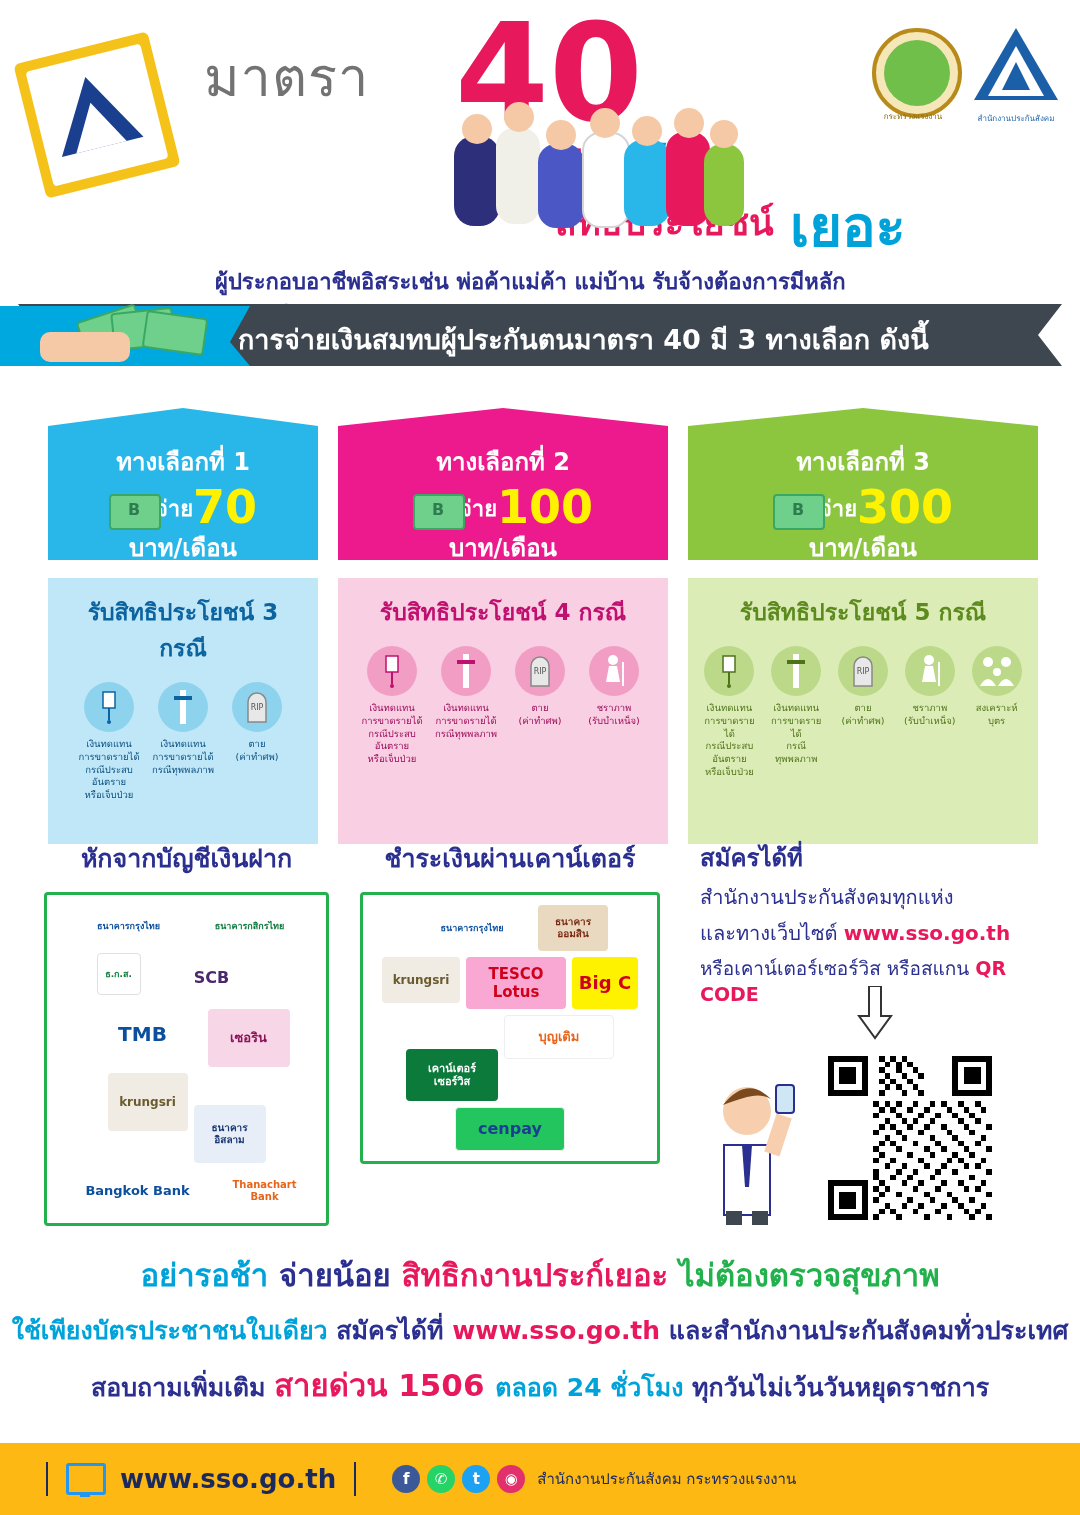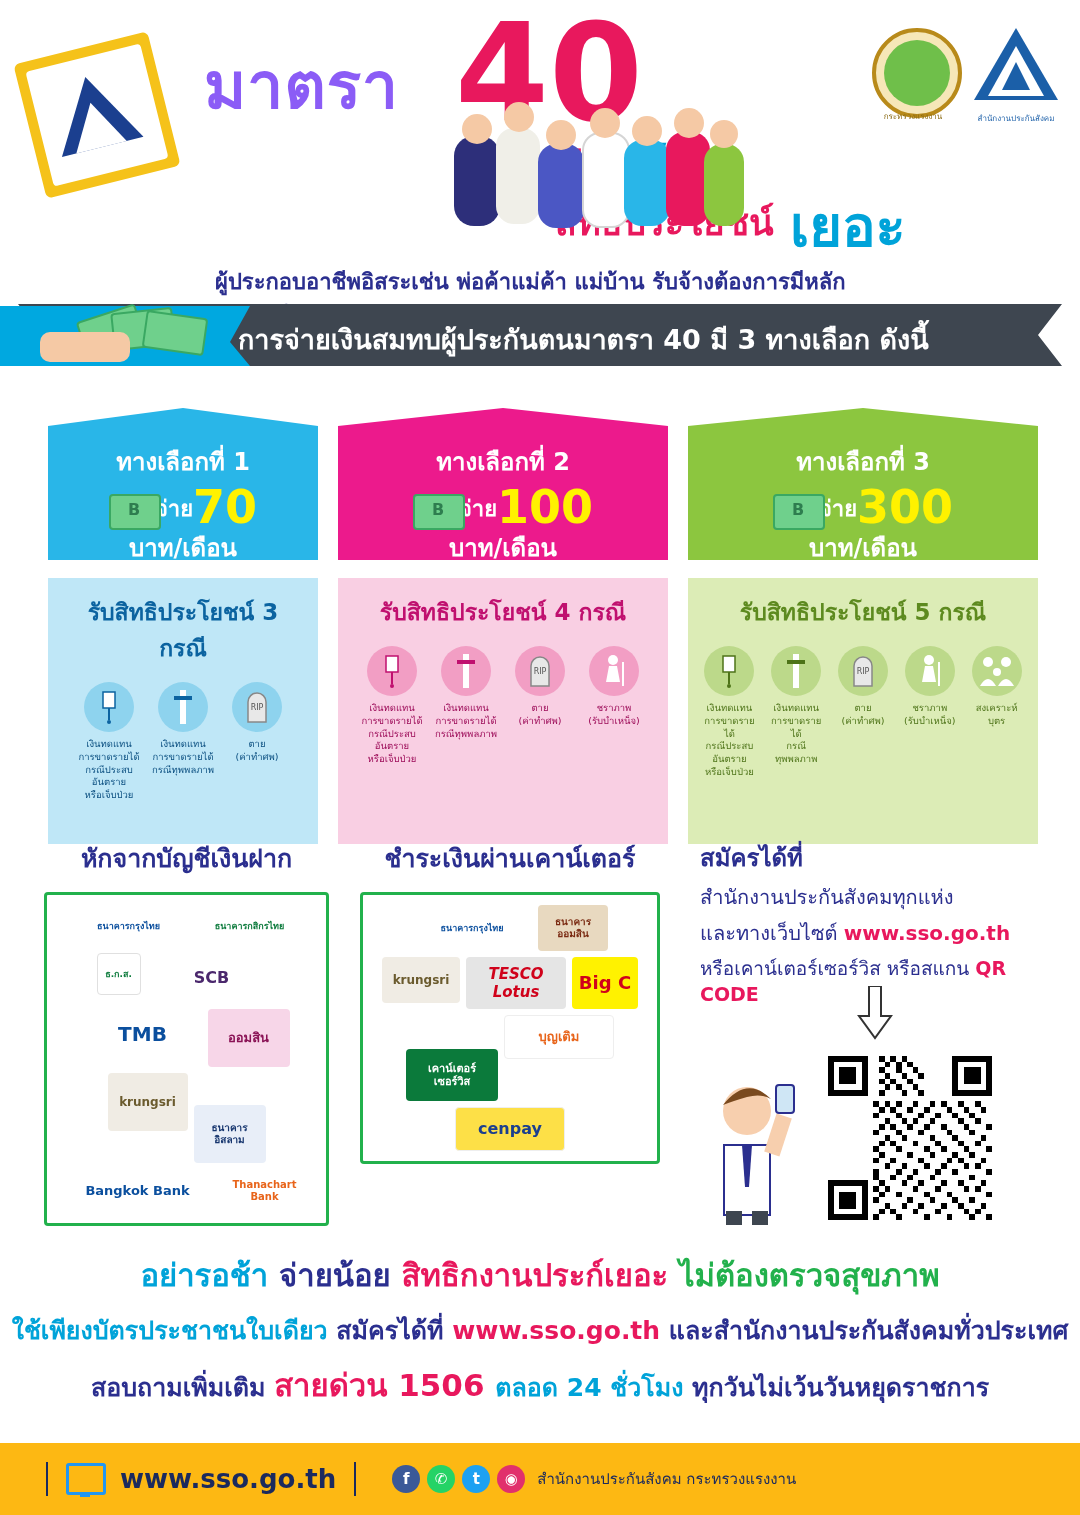--- a/index.html
+++ b/index.html
@@ -26,21 +26,21 @@
     border-left:42px solid transparent;border-right:42px solid transparent;
     border-bottom:72px solid #1b3f8f;transform:rotate(-14deg);
   }
   .logo-left .tri2{
     position:absolute;left:52px;top:74px;width:0;height:0;
     border-left:26px solid transparent;border-right:26px solid transparent;
     border-bottom:46px solid #ffffff;transform:rotate(-14deg);
   }
   .title-wrap{position:absolute;left:200px;top:14px;width:660px;height:260px;}
   .t-matra{
-    position:absolute;left:4px;top:20px;font-size:64px;font-weight:bold;color:#8b5cf6;
+    position:absolute;left:4px;top:20px;font-size:54px;font-weight:normal;color:#737373;
     letter-spacing:1px;
   }
   .t-40{
     position:absolute;left:255px;top:-8px;font-size:135px;font-weight:bold;color:#e8185d;
     line-height:1;
   }
   .t-jai{
     position:absolute;left:360px;top:120px;font-size:40px;font-weight:bold;color:#e8185d;
   }
   .t-noi{
@@ -468,21 +468,21 @@
       <div class="bk" style="width:44px;height:42px;background:#ffffff;color:#0b7a3b;border:1px solid #e0e0e0;">
         <span>ธ.ก.ส.</span>
       </div>
       <div class="bk" style="width:130px;height:50px;background:#ffffff;color:#4b286d;font-size:16px;text-align:center;">
         <span>SCB</span>
       </div>
       <div class="bk" style="width:118px;height:50px;background:#ffffff;color:#0b4f9e;font-size:20px;">
         <span>TMB</span>
       </div>
       <div class="bk" style="width:82px;height:58px;background:#f7d6e8;color:#8a1255;font-size:13px;">
-        <span>ออมสิน</span>
+        <span>เซอริน</span>
       </div>
       <div class="bk" style="width:80px;height:58px;background:#f0ece4;color:#6b5b2e;font-size:12px;">
         <span>krungsri</span>
       </div>
       <div class="bk" style="width:72px;height:58px;background:#e8eef8;color:#16356e;font-size:10px;margin-top:32px;">
         <span>ธนาคารอิสลาม</span>
       </div>
       <div class="bk" style="width:150px;height:44px;background:#ffffff;color:#0b4f9e;font-size:13px;">
         <span>Bangkok Bank</span>
       </div>
@@ -497,33 +497,33 @@
     <div class="bankbox">
       <div class="bk" style="width:120px;height:46px;background:#ffffff;color:#0b4f9e;">
         <span>ธนาคารกรุงไทย</span>
       </div>
       <div class="bk" style="width:70px;height:46px;background:#e8d9c0;color:#7a2a12;font-size:10px;text-align:center;">
         <span>ธนาคารออมสิน</span>
       </div>
       <div class="bk" style="width:78px;height:46px;background:#f0ece4;color:#6b5b2e;font-size:12px;">
         <span>krungsri</span>
       </div>
-      <div class="bk" style="width:100px;height:52px;background:#e5e5e5;color:#d0021b;font-size:15px;font-style:italic;">
+      <div class="bk" style="width:100px;height:52px;background:#f9a8d4;color:#d0021b;font-size:15px;">
         <span>TESCO Lotus</span>
       </div>
       <div class="bk" style="width:66px;height:52px;background:#fff200;color:#d0021b;font-size:18px;">
         <span>Big C</span>
       </div>
       <div class="bk" style="width:92px;height:52px;background:#0b7a3b;color:#ffffff;font-size:11px;margin-top:34px;">
         <span>เคาน์เตอร์เซอร์วิส</span>
       </div>
       <div class="bk" style="width:110px;height:44px;background:#ffffff;color:#e8641a;font-size:13px;border:1px solid #eee;">
         <span>บุญเติม</span>
       </div>
-      <div class="bk" style="width:110px;height:44px;background:#fde047;color:#1b3f8f;font-size:16px;border:1px solid #eee;">
+      <div class="bk" style="width:110px;height:44px;background:#22c55e;color:#1b3f8f;font-size:16px;border:1px solid #eee;">
         <span>cenpay</span>
       </div>
     </div>
   </div>
 
   <div class="p3">
     <div class="l1">สมัครได้ที่</div>
     <div class="l2">สำนักงานประกันสังคมทุกแห่ง</div>
     <div class="l3">
       <span>และทางเว็บไซต์ </span><b>www.sso.go.th</b>

